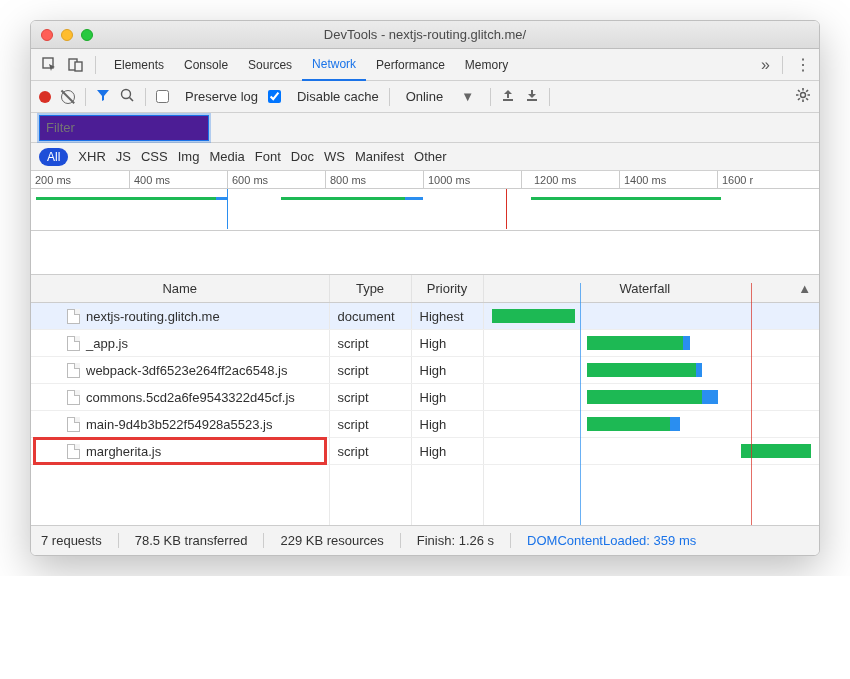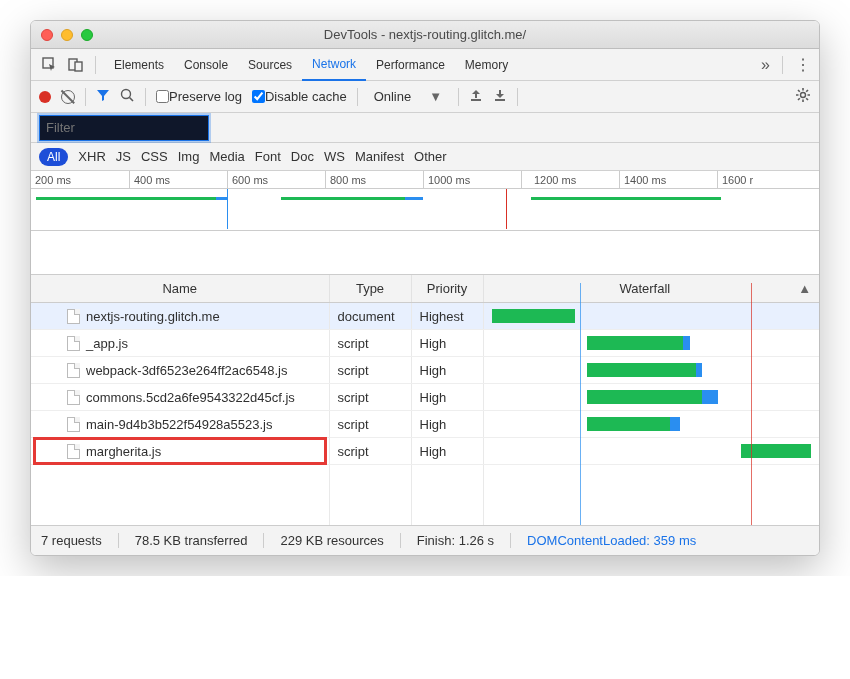--- a/index.html
+++ b/index.html
@@ -18,27 +18,27 @@
   .tabbar .sep { width:1px; height:18px; background:#ccc; margin:0 4px; }
   .tab { padding:0 10px; height:32px; display:flex; align-items:center; font-size:12px; color:#333; cursor:pointer; }
   .tab.active { color:#1a73e8; border-bottom:2px solid #1a73e8; }
   .more { margin-left:auto; display:flex; gap:8px; align-items:center; }
   .toolbar { height:32px; border-bottom:1px solid #d0d0d0; display:flex; align-items:center; padding:0 8px; gap:10px; background:#f3f3f3; font-size:13px; color:#333; }
   .rec { width:12px; height:12px; border-radius:50%; background:#d93025; }
   .no-circ { width:14px; height:14px; border:1.5px solid #666; border-radius:50%; position:relative; }
   .no-circ:after{content:"";position:absolute;width:18px;height:1.5px;background:#666;transform:rotate(45deg);top:5.5px;left:-3px;}
   .funnel { color:#1a73e8; font-size:14px; }
   .mag { color:#5a5a5a; }
-  .chk { display:flex; align-items:center; gap:0; }
+  .chk { display:flex; align-items:center; gap:16px; }
   .chk input{ width:13px; height:13px; }
   .divv { width:1px; height:18px; background:#ccc; }
   .sel { display:flex; align-items:center; gap:18px; padding:0 6px; }
   .gear { margin-left:auto; font-size:16px; color:#5a5a5a; }
   .filterbar { height:30px; border-bottom:1px solid #d0d0d0; display:flex; align-items:center; padding:4px 8px; gap:14px; background:#f3f3f3; }
-  .filter-input { width:170px; height:22px; border:1px solid #1a73e8; outline:2px solid rgba(26,115,232,0.3); padding:12px 6px; font-size:13px; color:#888; background:#0f172a;}
+  .filter-input { width:170px; height:22px; border:1px solid #1a73e8; outline:2px solid rgba(26,115,232,0.3); padding:12px 6px; font-size:13px; color:#888; background:#4c1d95;}
   .typebar { height:28px; border-bottom:1px solid #d0d0d0; display:flex; align-items:center; padding:0 8px; gap:10px; background:#f3f3f3; font-size:13px; color:#333;}
   .pill { background:#1d4ed8; color:#fff; padding:2px 8px; border-radius:9px; font-size:12px; }
   .typebar span { cursor:pointer; }
   .timeline { height:60px; border-bottom:1px solid #ccc; background:#fff; position:relative; }
   .ticks { height:18px; border-bottom:1px solid #ccc; display:flex; font-size:11px; color:#555; }
   .tick { border-left:1px solid #ccc; padding-left:4px; position:relative; height:18px; display:flex; align-items:center;}
   .tick:first-child{border-left:none;}
   .tlbody { position:relative; height:40px; }
   .tlbody .bar { position:absolute; height:3px; top:8px; background:#1db954; }
   .tlbody .bar.blue{ background:#2a8ef0; height:3px; }

